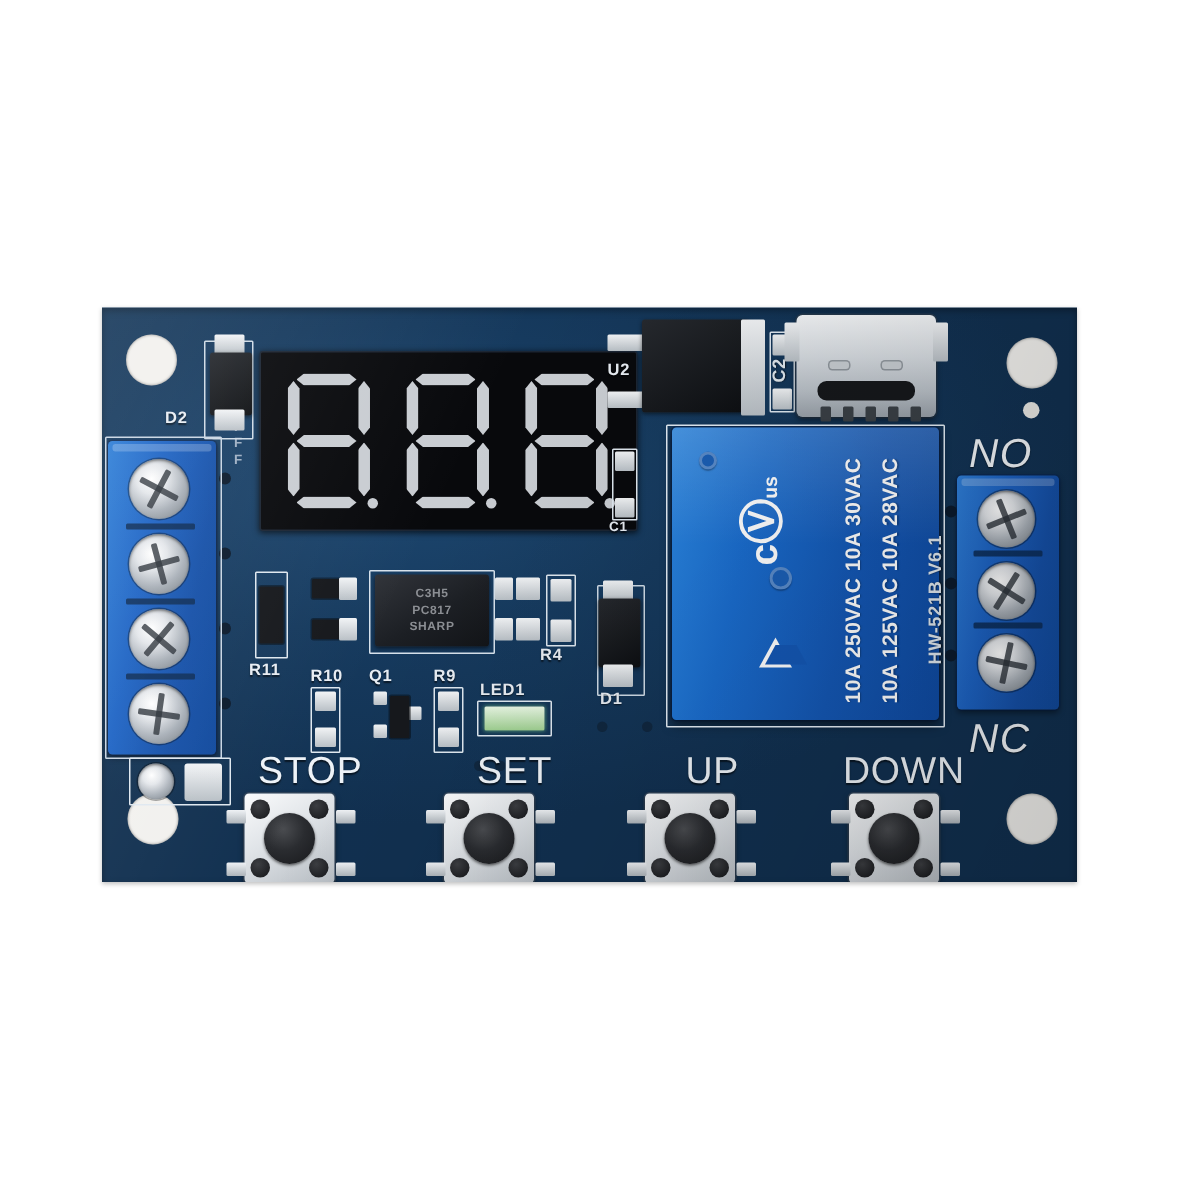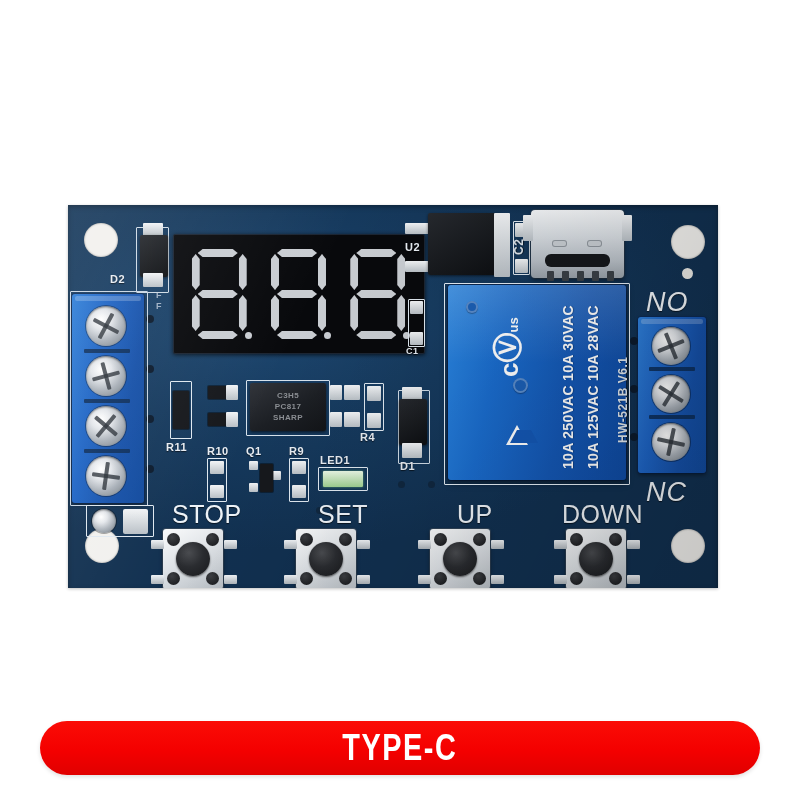--- a/index.html
+++ b/index.html
@@ -381,17 +381,14 @@
         <div class="cnr" style="right:4px;bottom:4px;"></div>
       <div class="cap"></div>
     </div>
     <div class="btnLeg" style="left:486px;top:335px;"></div>
     <div class="btnLeg" style="left:559px;top:335px;"></div>
     <div class="btnLeg" style="left:486px;top:370px;"></div>
     <div class="btnLeg" style="left:559px;top:370px;"></div>
 
   </div>
 
-  <div id="banner">
-    <span id="bannerText">TYPE-C</span>
-  </div>
 
 </div>
 
 </body></html>

